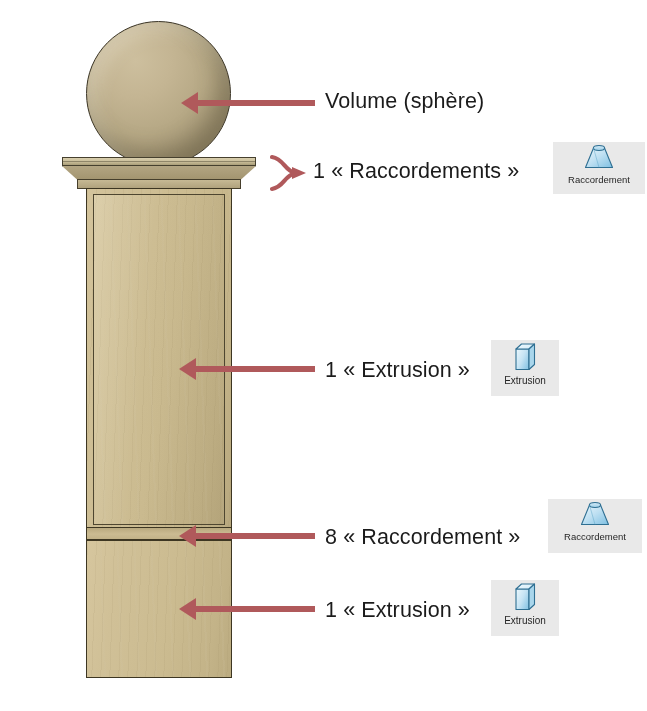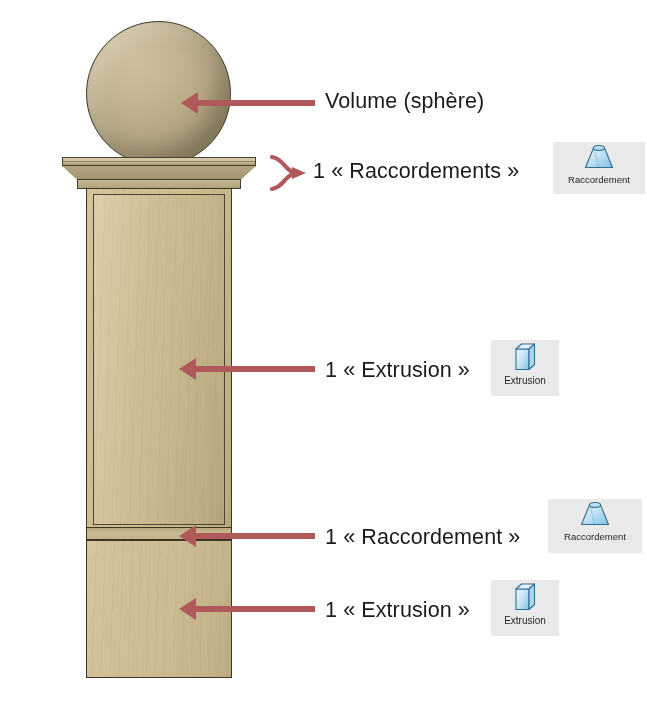--- a/index.html
+++ b/index.html
@@ -179,21 +179,21 @@
   <svg class="brace" style="left:268px; top:154px;" width="40" height="38" viewBox="0 0 40 38">
     <path d="M4 3 C 16 5, 16 16, 27 19 C 16 22, 16 33, 4 35" fill="none" stroke="#b0595b" stroke-width="4.2" stroke-linecap="round"></path>
     <path d="M24 13 L 38 19 L 24 25 Z" fill="#b0595b"></path>
   </svg>
   <div class="label" style="left:313px; top:159px;">1 « Raccordements »</div>
 
   <div class="arrow" style="left:193px; top:366px; width:122px;"></div>
   <div class="label" style="left:325px; top:358px;">1 « Extrusion »</div>
 
   <div class="arrow" style="left:193px; top:533px; width:122px;"></div>
-  <div class="label" style="left:325px; top:525px;">1 « Raccordement »</div>
+  <div class="label" style="left:325px; top:525px;">8 « Raccordement »</div>
 
   <div class="arrow" style="left:193px; top:606px; width:122px;"></div>
   <div class="label" style="left:325px; top:598px;">1 « Extrusion »</div>
 
   <div class="icon-panel" style="left:553px; top:142px; width:92px; height:52px;">
     <svg class="ico-svg" width="34" height="30" viewBox="0 0 34 30">
       <defs>
         <linearGradient id="fg1" x1="0" y1="0" x2="1" y2="1">
           <stop offset="0%" stop-color="#eaf6fc"></stop>
           <stop offset="48%" stop-color="#bfe0f2"></stop>

